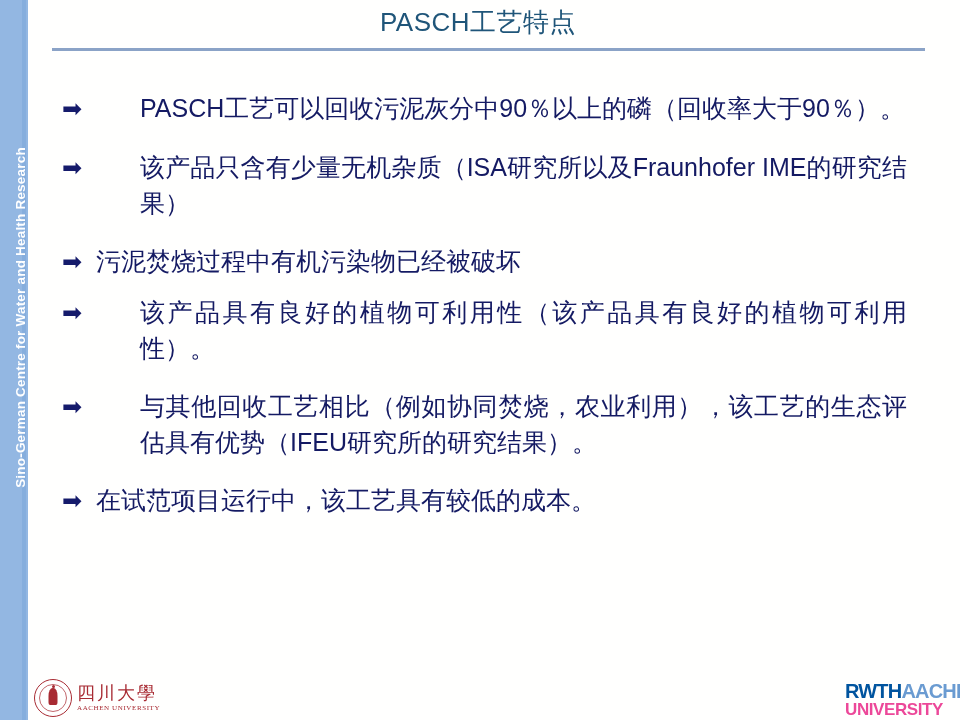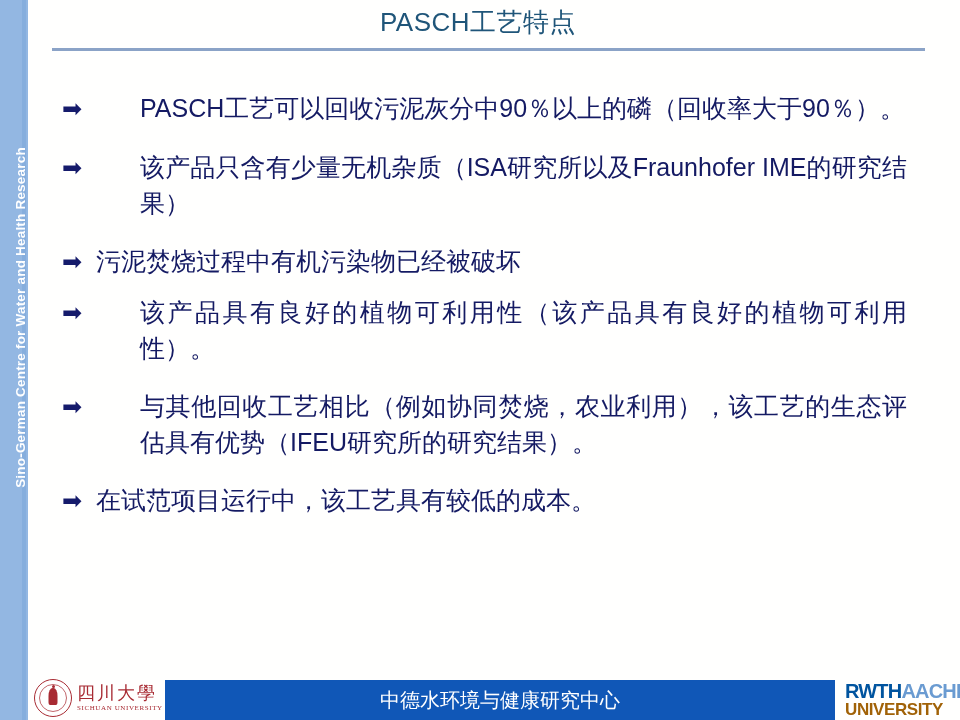--- a/index.html
+++ b/index.html
@@ -230,21 +230,21 @@
     white-space: nowrap;
     font-family: "Liberation Sans", "DejaVu Sans", sans-serif;
   }
   #rwth-rwth { color: #00549f; }
   #rwth-aachen { color: #6a9bd1; }
   #rwth-line2 {
     font-size: 17px;
     line-height: 18px;
     font-weight: bold;
     letter-spacing: -0.4px;
-    color: #a16207;
+    color: #ec4899;
     white-space: nowrap;
     font-family: "Liberation Sans", "DejaVu Sans", sans-serif;
   }
 </style>
 </head>
 <body>
 
 <div id="slide">
 
   <div id="sidebar">
@@ -290,27 +290,24 @@
   </div>
 
   <div id="footer">
 
     <div id="scu-logo">
       <div id="scu-seal">
         <div id="scu-seal-bell"></div>
       </div>
       <div id="scu-text">
         <div id="scu-cn">四川大學</div>
-        <div id="scu-en">SICHUAN UNIVERSITY</div>
+        <div id="scu-en">AACHEN UNIVERSITY</div>
       </div>
     </div>
 
-    <div id="footer-banner">
-      <div id="footer-banner-text">中德水环境与健康研究中心</div>
-    </div>
 
     <div id="rwth-logo">
       <div id="rwth-line1"><span id="rwth-rwth">RWTH</span><span id="rwth-aachen">AACHEN</span></div>
       <div id="rwth-line2">UNIVERSITY</div>
     </div>
 
   </div>
 
 </div>
 

